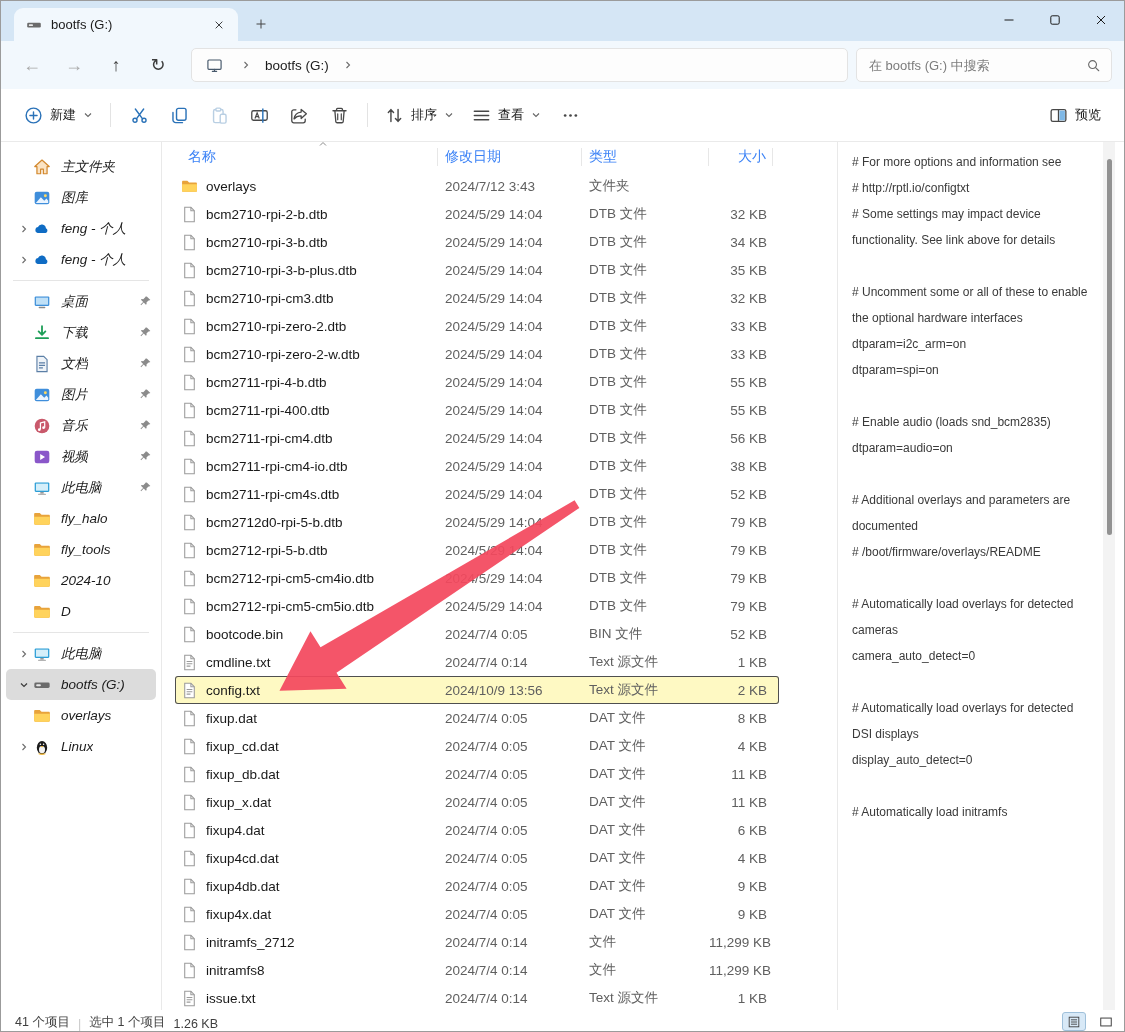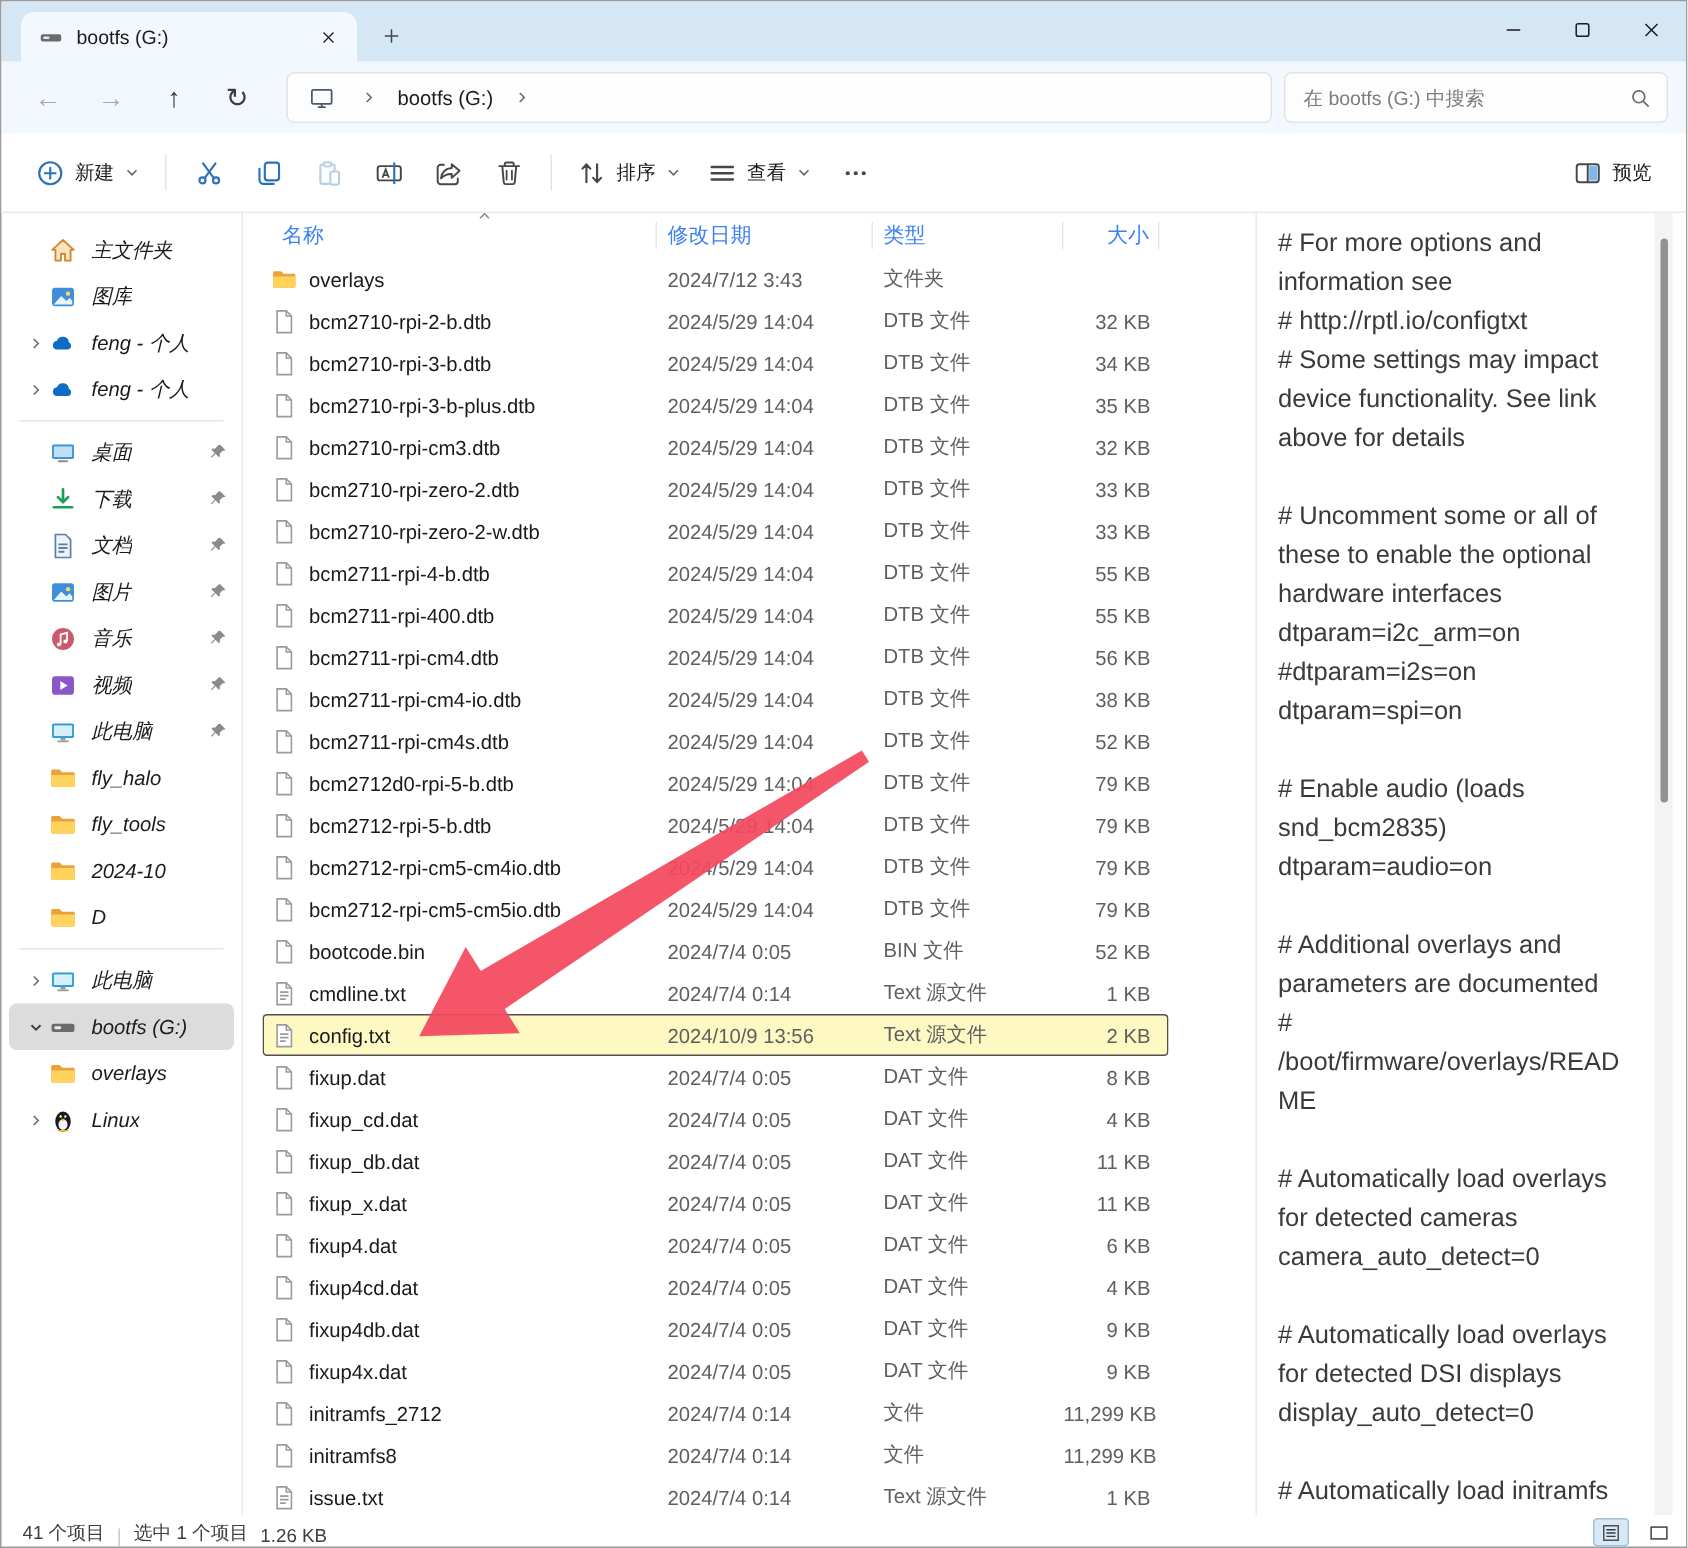--- a/index.html
+++ b/index.html
@@ -74,21 +74,21 @@
   .row .cell{white-space:nowrap;overflow:hidden;}
   .row .cname{width:257px;display:flex;align-items:center;color:#191919;}
   .row .cname .icon{width:17px;height:17px;margin-right:8px;flex:0 0 auto;}
   .row .cdate{width:144px;color:#5f5f5f;padding-left:7px;box-sizing:border-box;}
   .row .ctype{width:127px;color:#5f5f5f;padding-left:7px;box-sizing:border-box;}
   .row .csize{width:64px;color:#5f5f5f;text-align:right;padding-right:6px;box-sizing:border-box;}
   .row.selected{background:#fef9c3;box-shadow:inset 0 0 0 1px #4f4f4f;}
 
   
   .preview{width:287px;flex:0 0 auto;border-left:1px solid #e9e9e9;box-sizing:border-box;padding:7px 34px 0 14px;position:relative;overflow:hidden;}
-  .pline{font-size:17px;line-height:26px;color:#3a3a3a;min-height:26px;overflow-wrap:anywhere;}
+  .pline{font-size:12px;line-height:26px;color:#3a3a3a;min-height:26px;overflow-wrap:anywhere;}
   .pv-scrolltrack{position:absolute;top:0;bottom:0;right:9px;width:12px;background:#f3f3f3;}
   .pv-scrollthumb{position:absolute;top:17px;right:12px;width:5px;height:376px;background:#929292;border-radius:3px;}
 
   
   .statusbar{height:21px;flex:0 0 auto;display:flex;align-items:flex-end;font-size:12.5px;color:#3f3f3f;padding:0 6px 0 14px;gap:8px;}
   .statusbar .sep{color:#c9c9c9;}
   .statusbar .spacer{flex:1;}
   .viewtoggle{width:24px;height:19px;display:flex;align-items:center;justify-content:center;border-radius:3px;border:1px solid transparent;box-sizing:border-box;}
   .viewtoggle.active{background:#d8e9f7;border-color:#9fc0da;}
   .viewtoggle .icon{width:14px;height:14px;}
@@ -1084,21 +1084,20 @@
           <div class="pline"># http://rptl.io/configtxt</div>
 
           <div class="pline"># Some settings may impact device functionality. See link above for details</div>
 
           <div class="pline"></div>
 
           <div class="pline"># Uncomment some or all of these to enable the optional hardware interfaces</div>
 
           <div class="pline">dtparam=i2c_arm=on</div>
 
-          <div class="pline">#dtparam=i2s=on</div>
 
           <div class="pline">dtparam=spi=on</div>
 
           <div class="pline"></div>
 
           <div class="pline"># Enable audio (loads snd_bcm2835)</div>
 
           <div class="pline">dtparam=audio=on</div>
 
           <div class="pline"></div>

